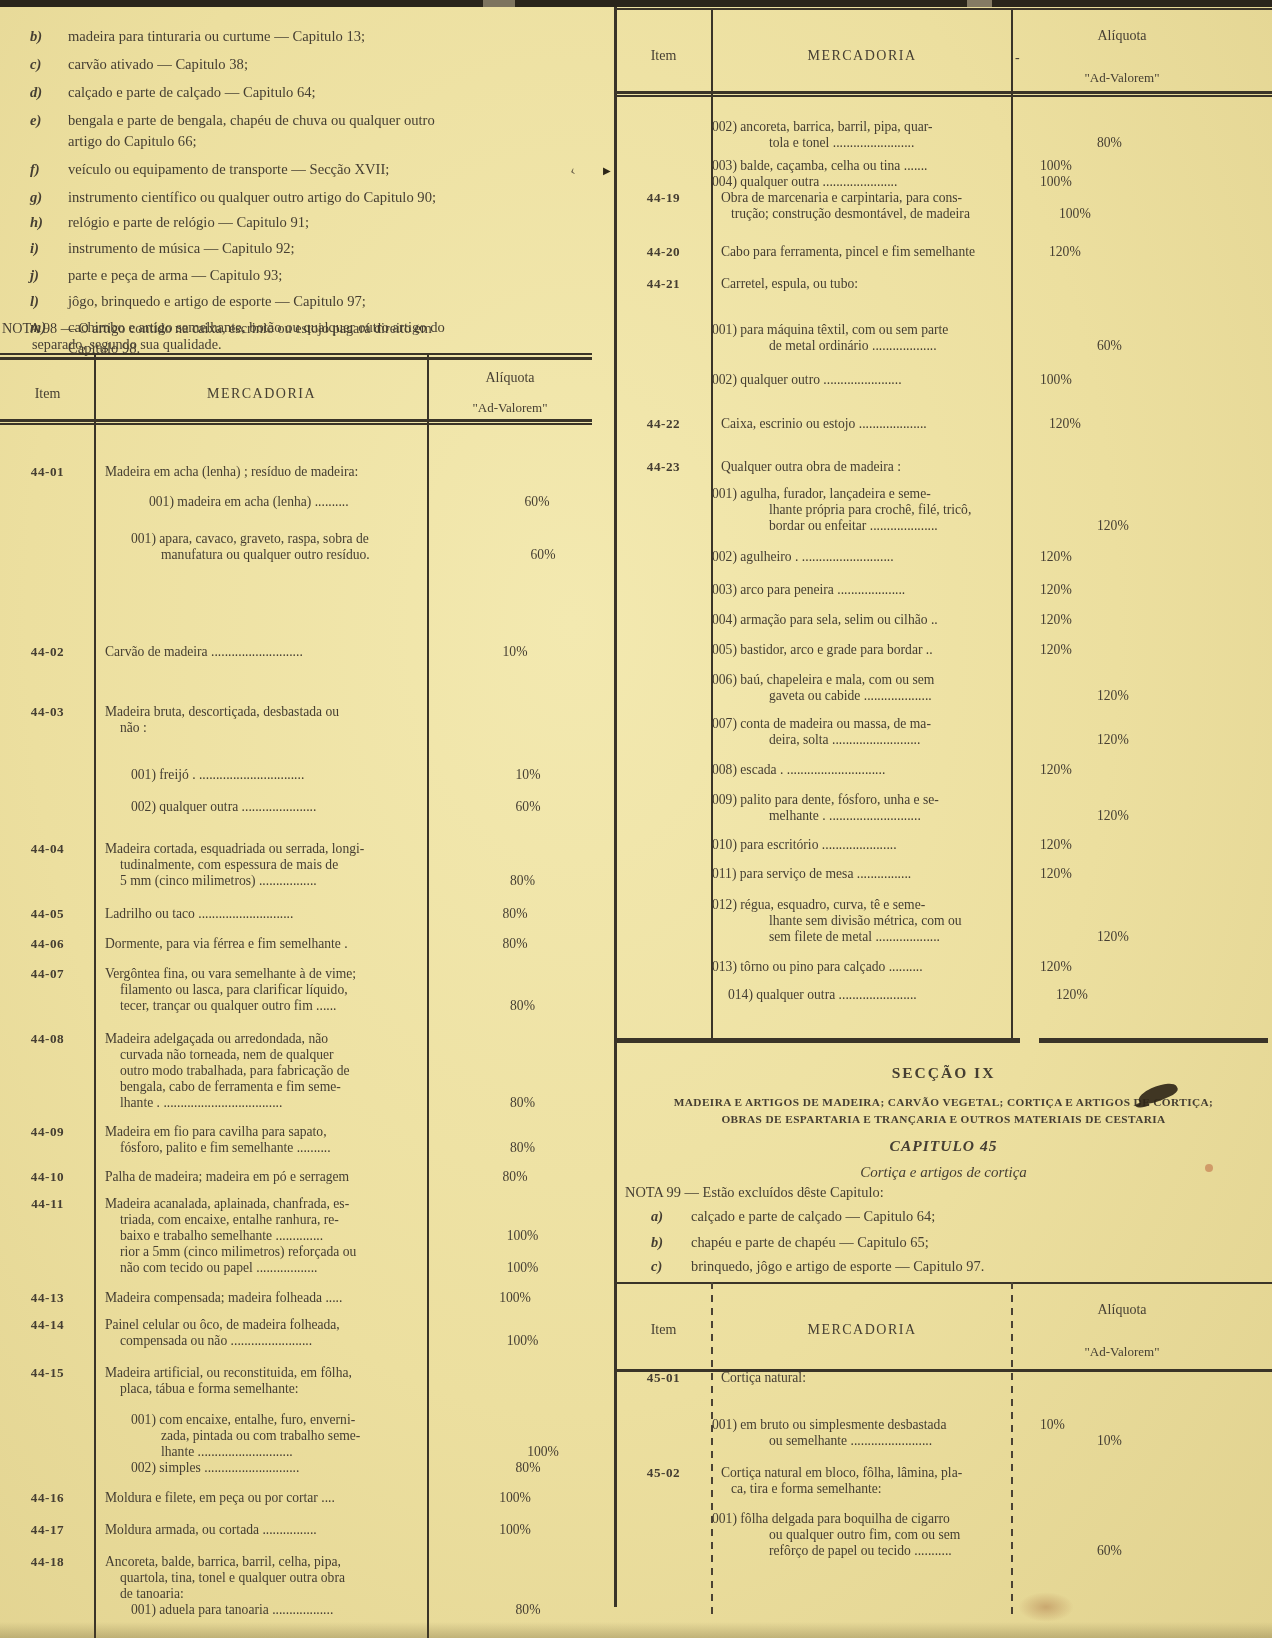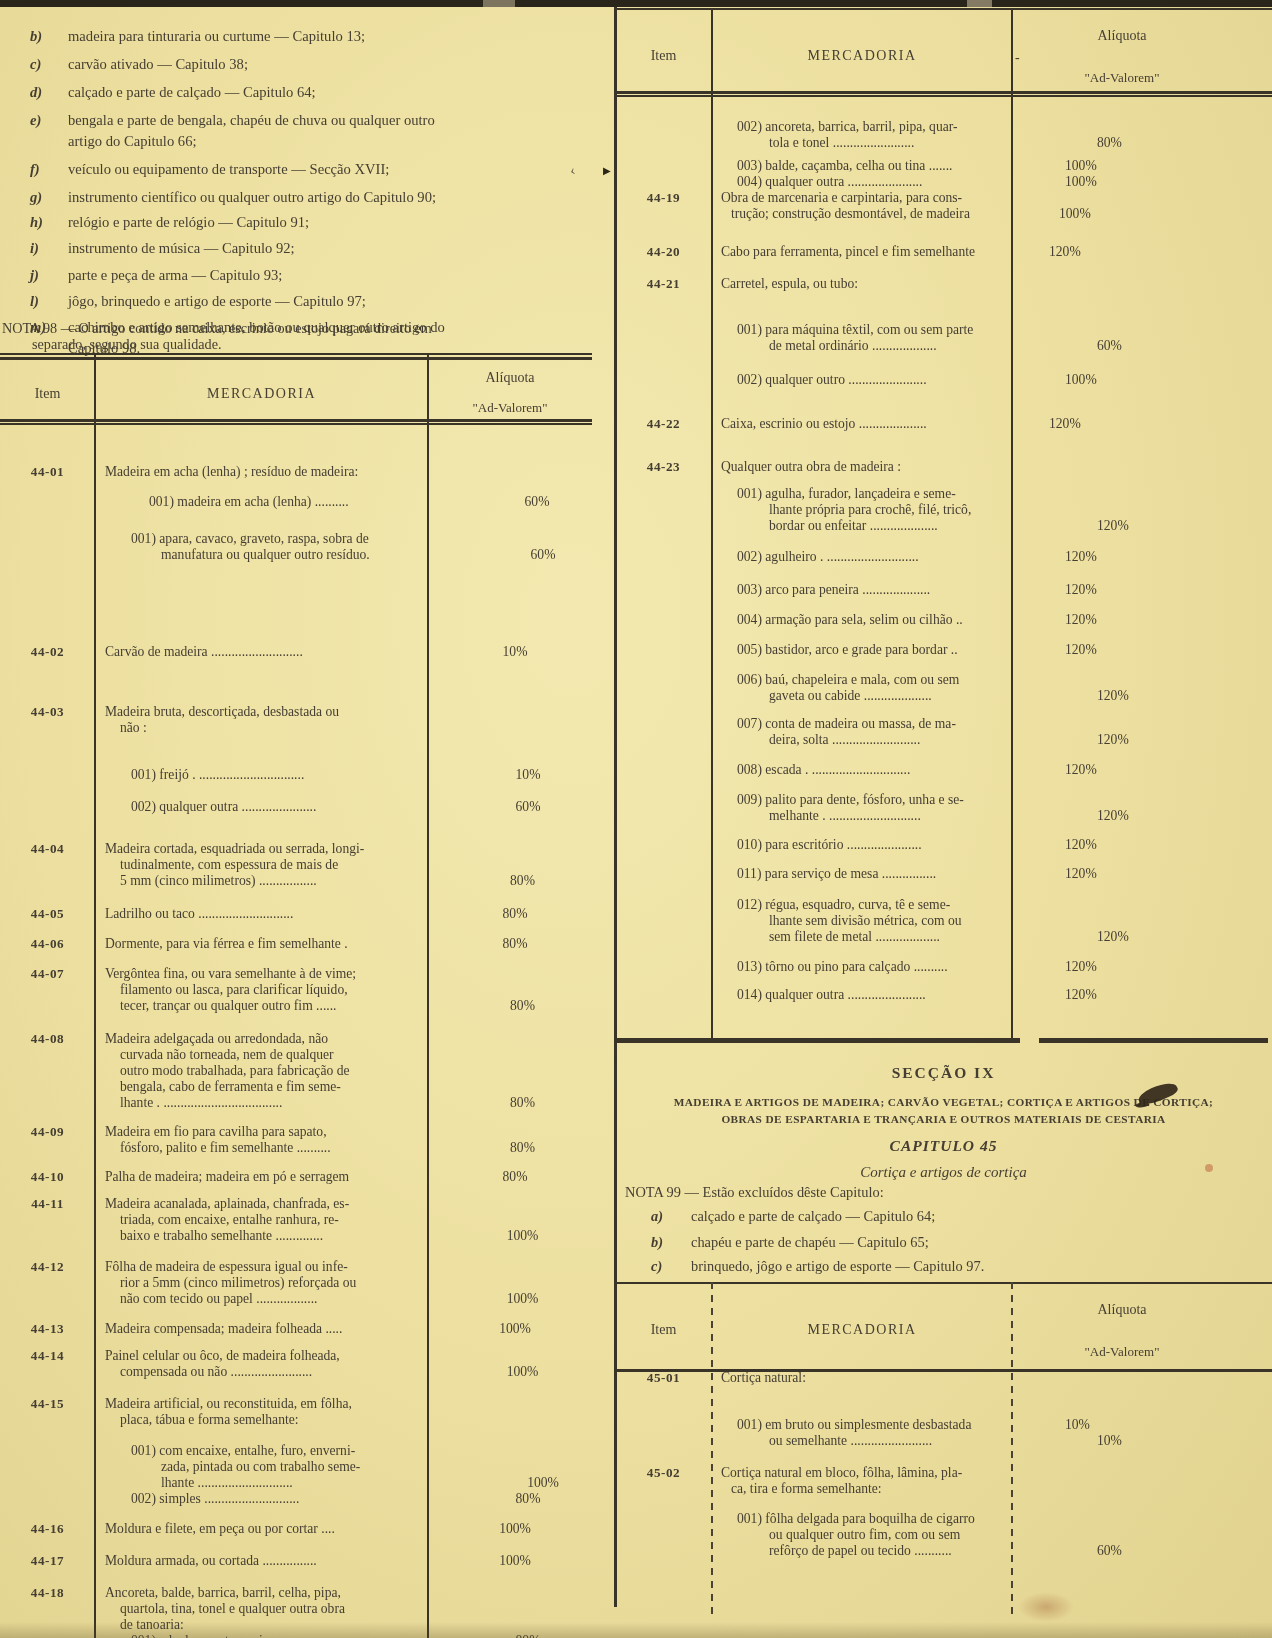--- a/index.html
+++ b/index.html
@@ -46,21 +46,21 @@
   .lt .c1{width:95px;text-align:center}
   .lt .c2{width:333px}
   .lt .c3{text-align:center}
   .lt .ind0{padding-left:10px}.lt .ind1{padding-left:25px}.lt .ind2{padding-left:36px}.lt .ind3{padding-left:66px}
 
   
   .rt{position:absolute;left:615px;width:657px}
   .rt .c1{width:97px;text-align:center}
   .rt .c2{width:300px}
   .rt .c3{padding-left:28px}
-  .rt .ind0{padding-left:9px}.rt .ind1{padding-left:19px}.rt .ind2{padding-left:25px}.rt .ind3{padding-left:57px}
+  .rt .ind0{padding-left:9px}.rt .ind1{padding-left:19px}.rt .ind2{}.rt .ind3{padding-left:57px}
   .rt .thead{position:absolute;top:0;left:0;right:0;height:88px;border-top:2px solid #3a3428}
   .rt .thead::after{content:"";position:absolute;bottom:0;left:0;right:0;height:7px;
      background:linear-gradient(180deg,#3a3428 0 3px,rgba(0,0,0,0) 3px 4px,#3a3428 4px 6px,rgba(0,0,0,0) 6px)}
   .rt .h-item{left:0;top:38px;width:97px}
   .rt .h-merc{left:97px;top:38px;width:300px;letter-spacing:1.5px}
   .rt .h-aliq{left:397px;top:18px;width:220px}
   .rt .h-dash{left:400px;top:40px;width:30px;text-align:left}
   .rt .h-adv{left:397px;top:60px;width:220px;font-size:13px}
   .rt1{top:8px;height:1035px}
   .rt1 .vr1{left:96px;top:0;bottom:0}
@@ -347,25 +347,20 @@
         <span class="c2 ind1">triada, com encaixe, entalhe ranhura, re-</span>
         <span class="c3"></span>
       </div>
 
       <div class="tline">
         <span class="c1"></span>
         <span class="c2 ind1">baixo e trabalho semelhante ..............</span>
         <span class="c3">100%</span>
       </div>
 
-      <div class="tline" style="margin-top: 15px;">
-        <span class="c1">44-12</span>
-        <span class="c2 ind0">Fôlha de madeira de espessura igual ou infe-</span>
-        <span class="c3"></span>
-      </div>
 
       <div class="tline">
         <span class="c1"></span>
         <span class="c2 ind1">rior a 5mm (cinco milimetros) reforçada ou</span>
         <span class="c3"></span>
       </div>
 
       <div class="tline">
         <span class="c1"></span>
         <span class="c2 ind1">não com tecido ou papel ..................</span>
@@ -667,21 +662,21 @@
         <span class="c2 ind3">sem filete de metal ...................</span>
         <span class="c3">120%</span>
       </div>
 
       <div class="tline" style="margin-top: 14px;">
         <span class="c1"></span>
         <span class="c2 ind2">013) tôrno ou pino para calçado ..........</span>
         <span class="c3">120%</span>
       </div>
 
-      <div class="tline" style="margin-top: 12px;">
+      <div class="tline" style="margin-top: 12px; margin-left: 16px;">
         <span class="c1"></span>
         <span class="c2 ind2">014) qualquer outra .......................</span>
         <span class="c3">120%</span>
       </div>
     </div>
   <div class="brule"></div>
 </div>
 
 <div class="sect">
   <div class="stitle">SECÇÃO IX</div>

